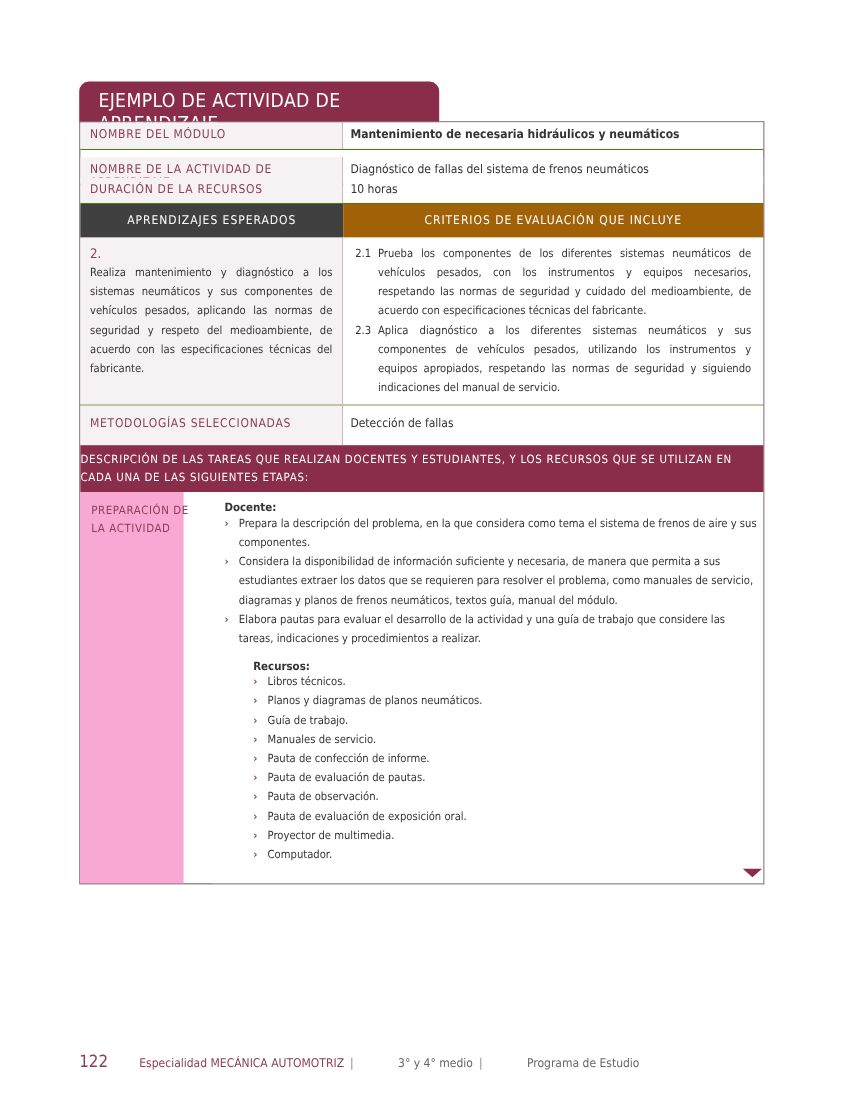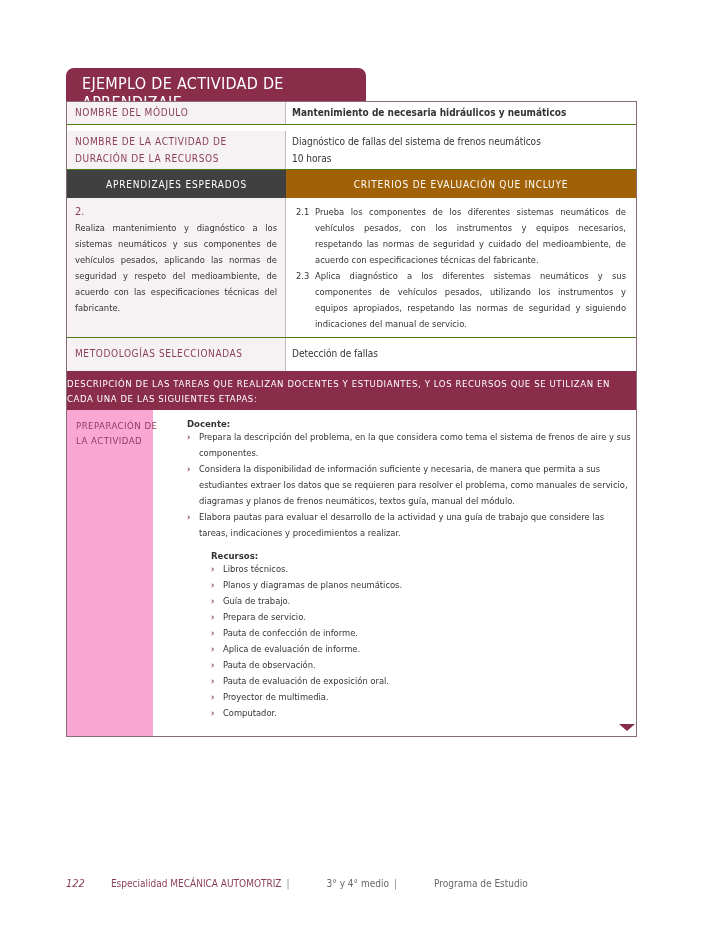--- a/index.html
+++ b/index.html
@@ -32,21 +32,21 @@
   .prep-left span { position: absolute; left: 9px; top: 8px; font-size: 9.5px; line-height: 15px; color: #8a3d5a; letter-spacing: 0.5px; }
   .prep-right { position: absolute; left: 110px; top: 308px; right: 0; bottom: 0; background: #fff; padding-left: 42px; }
   .sec-title { font-size: 9.5px; font-weight: bold; color: #333; }
   .bul { font-size: 9.3px; line-height: 16px; color: #333; display: flex; }
   .bul .mk { width: 12px; flex: none; color: #8a3d5a; font-weight: bold; }
   .docente { position: absolute; left: 10px; top: 8px; width: 445px; }
   .recursos { position: absolute; left: 10px; top: 140px; width: 445px; margin-left: 24px; }
   .arrow { position: absolute; left: 552px; top: 622px; width: 0; height: 0;
            border-left: 8px solid transparent; border-right: 8px solid transparent; border-top: 7px solid #8a2d4b; }
   .footer { position: absolute; left: 66px; top: 877px; font-size: 10px; color: #8a3d5a; }
-  .footer .pg { font-size: 11px; color: #8a3d5a; margin-right: 26px; font-style: italic; }
+  .footer .pg { font-size: 14px; color: #8a3d5a; margin-right: 26px; }
   .footer .sep { color: #888; margin: 0 5px; }
   .footer .gray { color: #666; margin-left: 32px; }
 </style>
 </head>
 <body>
 
 <div class="tab">
   <span>EJEMPLO DE ACTIVIDAD DE APRENDIZAJE</span>
 </div>
 
@@ -142,29 +142,29 @@
       <div class="bul">
           <span class="mk">›</span>
           <span>Planos y diagramas de planos neumáticos.</span>
         </div>
       <div class="bul">
           <span class="mk">›</span>
           <span>Guía de trabajo.</span>
         </div>
       <div class="bul">
           <span class="mk">›</span>
-          <span>Prepara de servicio.</span>
+          <span>Manuales de servicio.</span>
         </div>
       <div class="bul">
           <span class="mk">›</span>
           <span>Pauta de confección de informe.</span>
         </div>
       <div class="bul">
           <span class="mk">›</span>
-          <span>Aplica de evaluación de informe.</span>
+          <span>Pauta de evaluación de pautas.</span>
         </div>
       <div class="bul">
           <span class="mk">›</span>
           <span>Pauta de observación.</span>
         </div>
       <div class="bul">
           <span class="mk">›</span>
           <span>Pauta de evaluación de exposición oral.</span>
         </div>
       <div class="bul">

